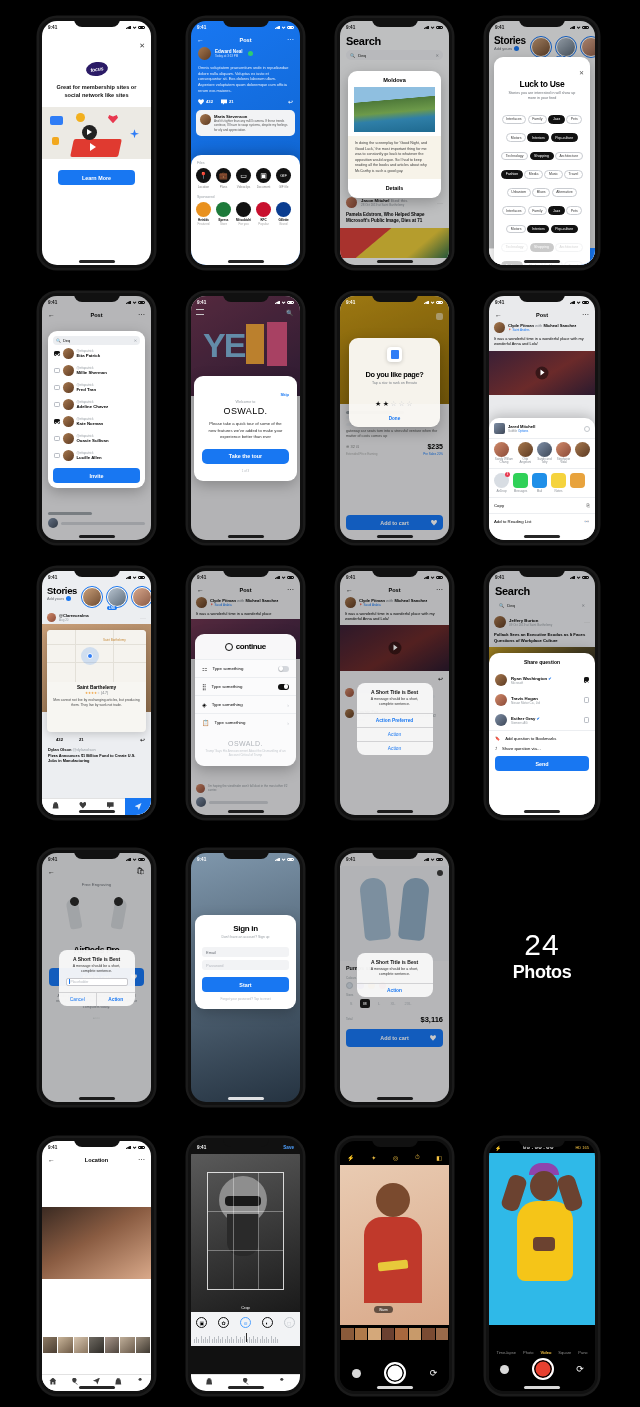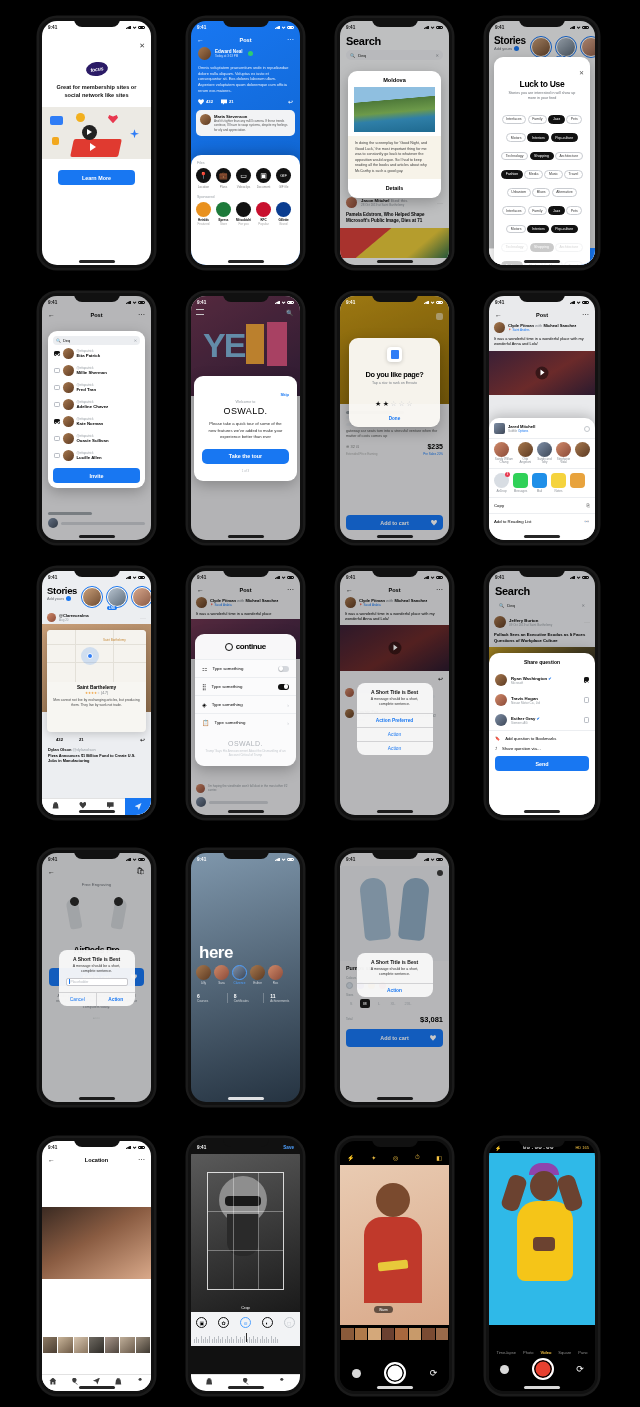--- a/index.html
+++ b/index.html
@@ -1028,20 +1028,32 @@
             </div>
      <div style="flex:1;border-left:.5px solid rgba(255,255,255,.25);padding-left:6px;">
               <div style="font-size:5px;font-weight:bold;">8</div>
               <div class="micro" style="opacity:.7;">Certificates</div>
             </div>
      <div style="flex:1;border-left:.5px solid rgba(255,255,255,.25);padding-left:6px;">
               <div style="font-size:5px;font-weight:bold;">11</div>
               <div class="micro" style="opacity:.7;">Achievements</div>
             </div>
    </div>
+   <div class="modal" style="left:4px;right:4px;top:62px;padding:9px 7px 8px;">
+     <div style="text-align:center;font-size:8px;font-weight:bold;letter-spacing:-.3px;">Sign in</div>
+     <div style="text-align:center;font-size:3.4px;color:#9aa0a6;margin-top:2px;">Don't have an account? Sign up</div>
+     <div style="margin-top:8px;background:#f2f3f5;border-radius:3px;height:10px;display:flex;align-items:center;padding:0 4px;font-size:4px;color:#6b7077;">
+       <span>Email</span>
+            </div>
+     <div style="margin-top:3px;background:#f2f3f5;border-radius:3px;height:10px;display:flex;align-items:center;padding:0 4px;font-size:4px;color:#b5b9bf;">
+       <span>Password</span>
+            </div>
+     <div class="btn-blue" style="margin-top:7px;">Start</div>
+     <div style="text-align:center;font-size:3.2px;color:#b5b9bf;margin-top:5px;">Forgot your password? Tap to reset</div>
+   </div>
    <div class="homebar lt"></div>
  </div>
       </div>
 </div>
 
 <div class="cell" style="left:337px;top:850px;">
  <div class="phone" style="height:255px;">
         <div class="notch"></div>
         <div class="screen" style="background:#e9eaec;">
    <div class="statusbar" style="color:#111;">
@@ -1072,39 +1084,43 @@
      <div style="display:flex;gap:4px;margin-top:2px;font-size:4px;">
        <span style="width:10px;height:9px;display:flex;align-items:center;justify-content:center;color:#b5b9bf;">S</span>
        <span style="width:10px;height:9px;display:flex;align-items:center;justify-content:center;background:#1a1a1a;color:#fff;border-radius:2px;font-weight:bold;">M</span>
        <span style="width:10px;height:9px;display:flex;align-items:center;justify-content:center;color:#b5b9bf;">L</span>
        <span style="width:10px;height:9px;display:flex;align-items:center;justify-content:center;color:#b5b9bf;">XL</span>
        <span style="width:12px;height:9px;display:flex;align-items:center;justify-content:center;color:#b5b9bf;">2XL</span>
      </div>
    </div>
    <div style="display:flex;align-items:center;padding:7px 6px 0;">
      <span class="micro" style="color:#9aa0a6;">Total</span>
-     <b style="margin-left:auto;font-size:7.5px;">$3,081</b>
+     <b style="margin-left:auto;font-size:7.5px;">$3,116</b>
    </div>
    <div style="padding:5px 6px 0;">
      <div class="btn-blue" style="display:flex;align-items:center;justify-content:center;position:relative;padding:6px 0;">
        <span>Add to cart</span>
        <i class="ti i-heart" style="background:#fff;position:absolute;right:7px;width:6px;height:6px;"></i>
             </div>
    </div>
    <div class="dim"></div>
    <div class="ios-alert" style="top:100px;">
      <div class="ttl">A Short Title is Best</div>
      <div class="msg">A message should be a short, complete sentence.</div>
      <div class="act b">Action</div>
    </div>
    <div class="homebar"></div>
  </div>
       </div>
 </div>
 
+<div class="cell photos-tile" style="left:486px;top:930px;width:112px;text-align:center;">
+  <div class="photos-num">24</div>
+  <div class="photos-lbl">Photos</div>
+</div>
 
 <div class="cell" style="left:39px;top:1138px;">
  <div class="phone" style="height:256px;">
         <div class="notch"></div>
         <div class="screen" style="background:#fff;">
    <div class="statusbar" style="color:#111;">
             <span>9:41</span>
      <span class="sb-r">
               <i class="sig"></i>
               <i class="wifi"></i>

